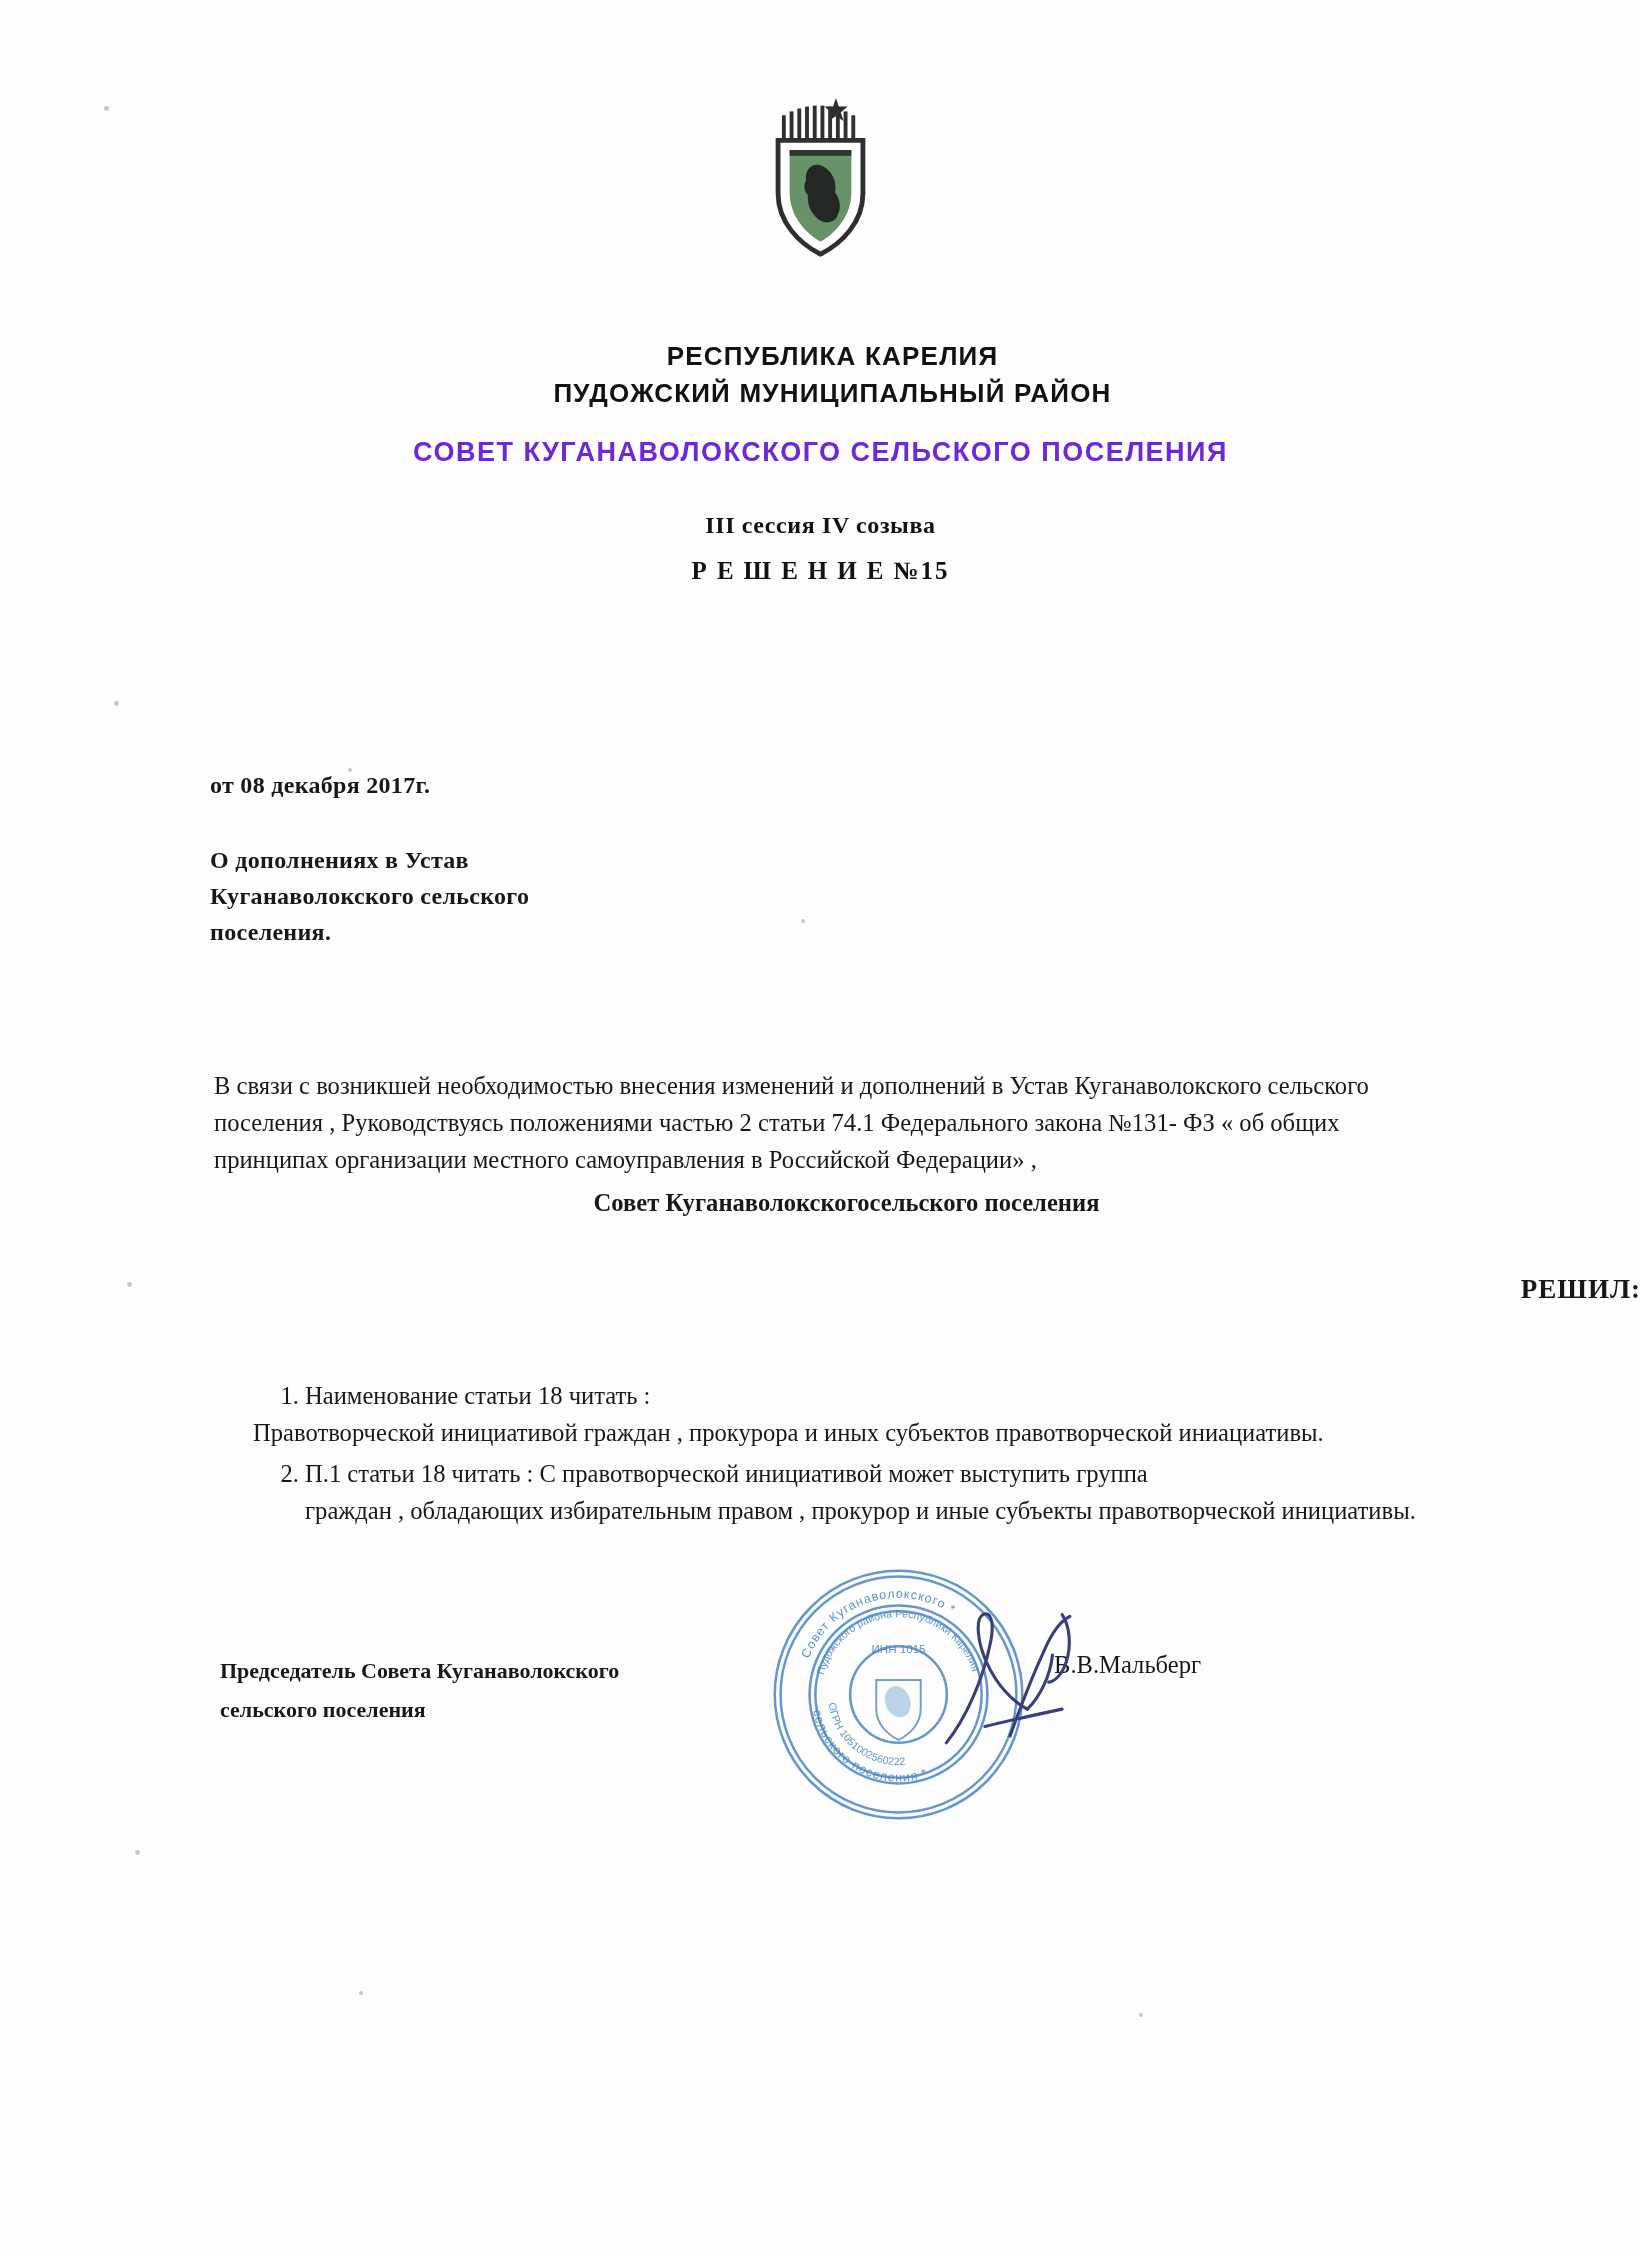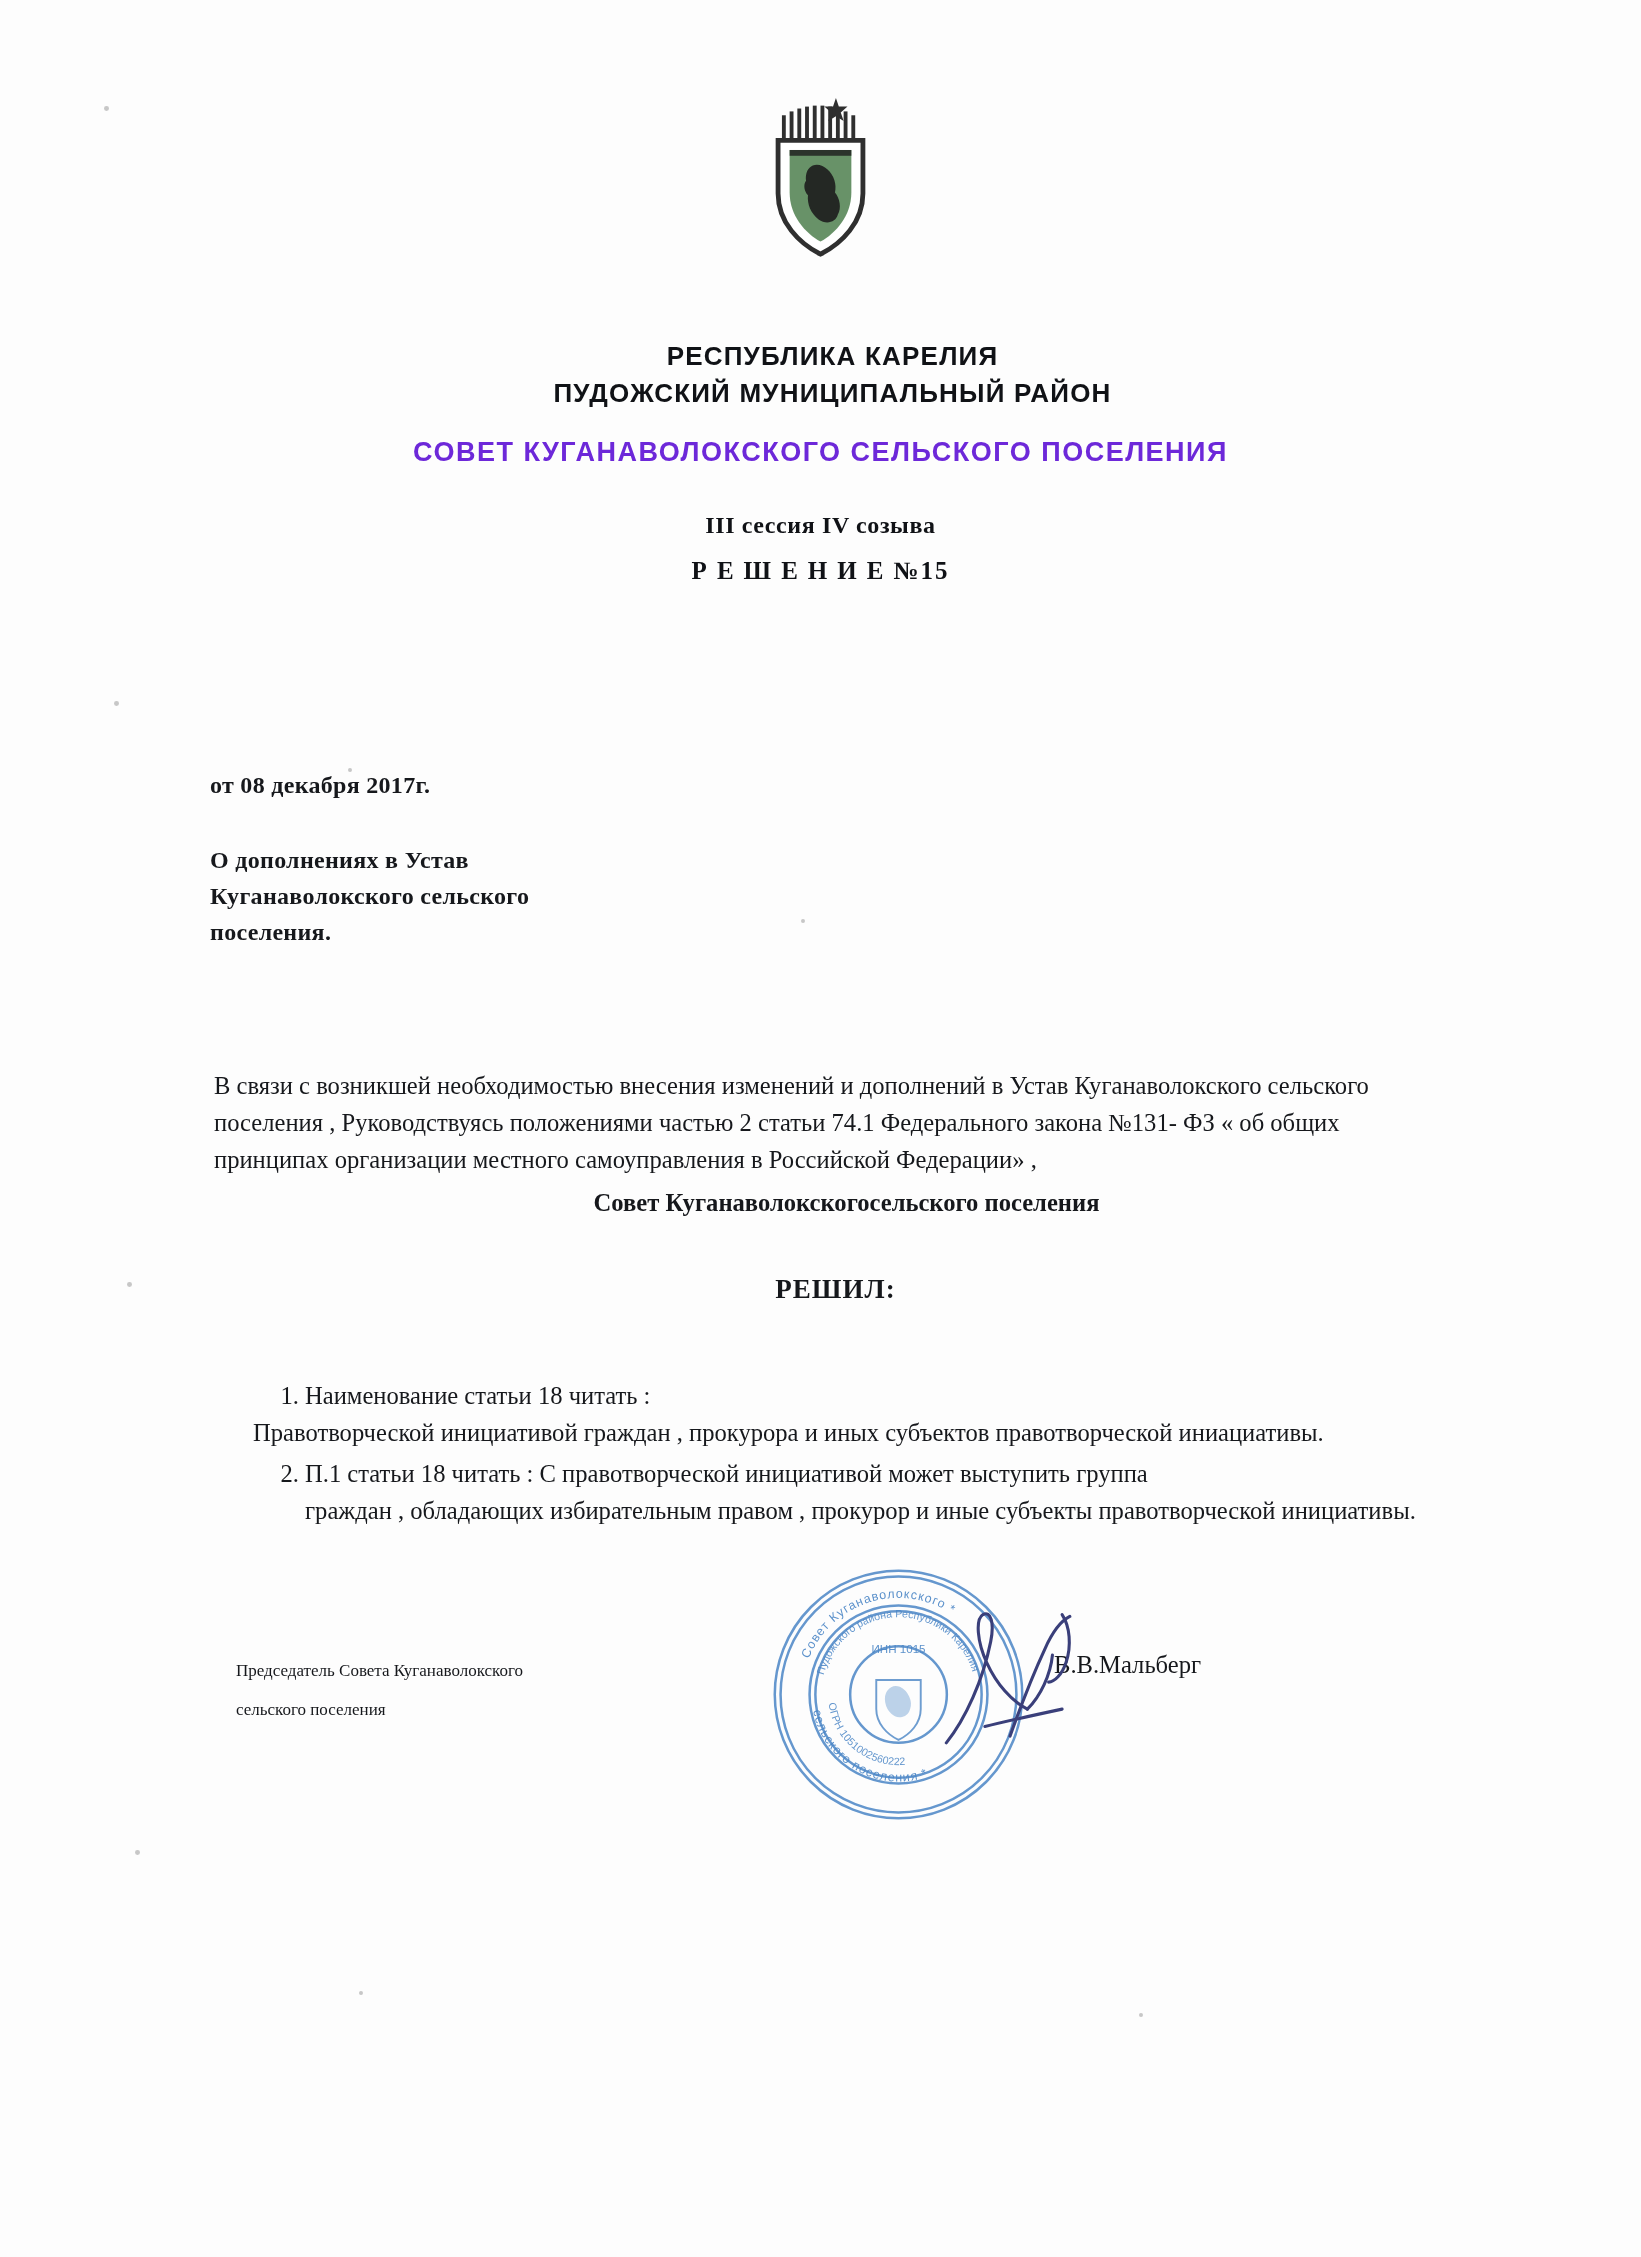--- a/index.html
+++ b/index.html
@@ -116,21 +116,21 @@
     font-weight: bold;
     margin-top: 5.8px;
     padding-left: 39px;
   }
 
   .resolved {
     position: absolute;
     left: 0;
     top: 1274px;
     width: 1641px;
-    text-align: center;
+    text-align: right;
     padding-left: 30px;
     box-sizing: border-box;
     font-weight: bold;
     font-size: 27px;
     letter-spacing: 1px;
   }
 
   
   ol.items {
     position: absolute;
@@ -149,24 +149,25 @@
     display: block;
     margin-left: -52px;
   }
   ol.items > li .cont.ind {
     margin-left: 0;
   }
 
   
   .sign {
     position: absolute;
-    left: 236px;
+    left: 220px;
     top: 1651px;
-    font-size: 17px;
+    font-size: 22px;
     line-height: 39px;
+    font-weight: bold;
   }
   .sign-name {
     position: absolute;
     left: 1054px;
     top: 1651px;
     font-size: 24.6px;
   }
 
   
   .stamp {

